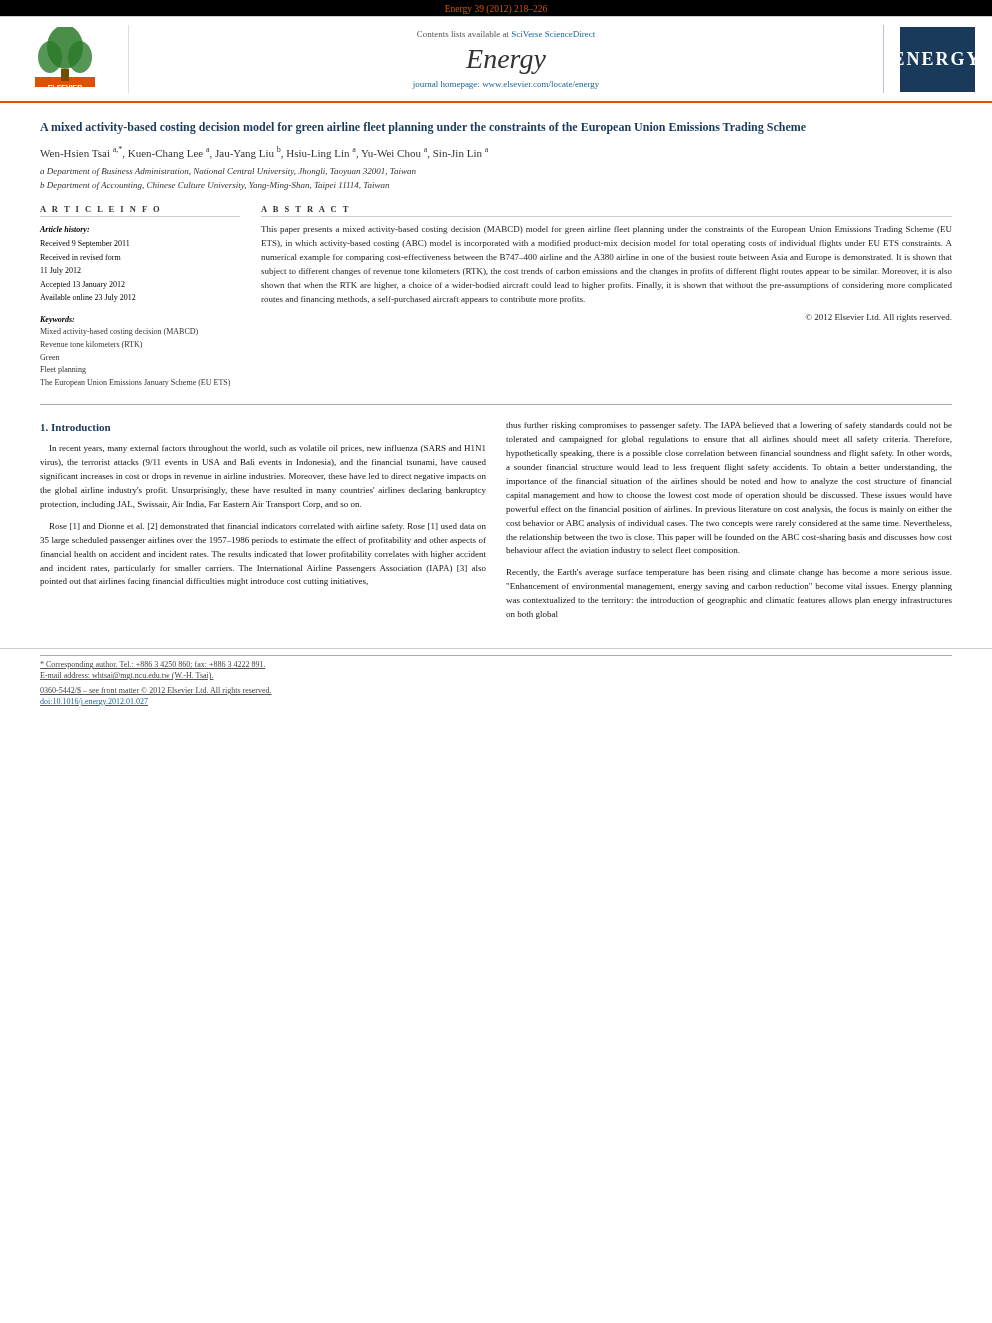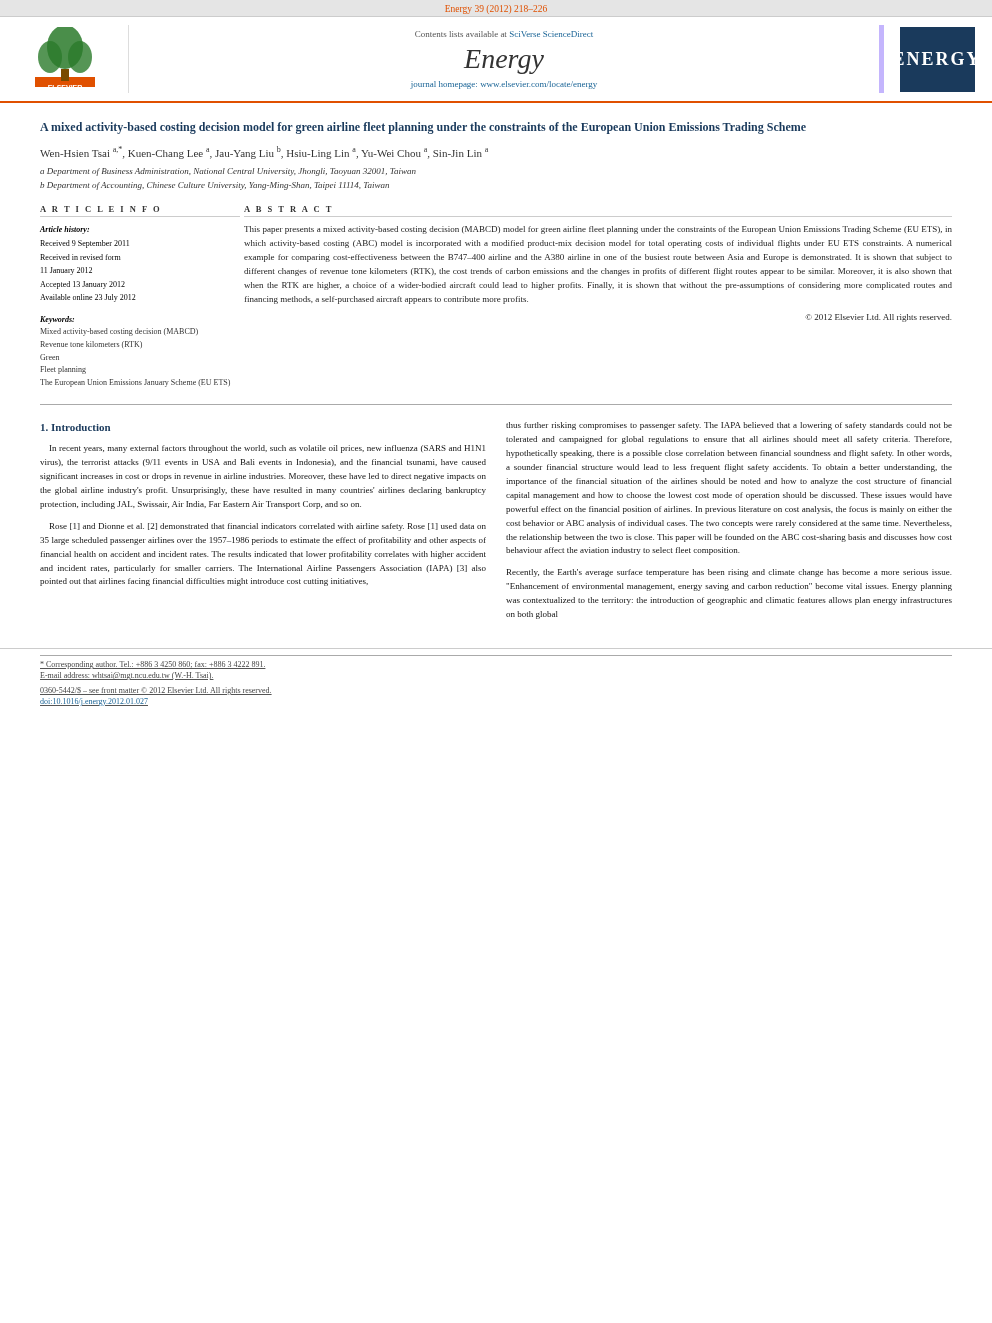--- a/index.html
+++ b/index.html
@@ -7,21 +7,21 @@
       background: #fff;
       font-family: 'Times New Roman', Times, serif;
       font-size: 10px;
       color: #000;
       width: 992px;
       min-height: 1323px;
     }
 
     
     .top-bar {
-      background: #e5e5e5;
+      background: #000000;
       text-align: center;
       padding: 4px 0 2px 0;
       font-size: 9.5px;
       color: #e05000;
       border-bottom: 1px solid #ccc;
     }
 
     
     .journal-header {
       display: flex;
@@ -40,21 +40,21 @@
       flex-shrink: 0;
     }
 
     .journal-center {
       flex: 1;
       display: flex;
       flex-direction: column;
       align-items: center;
       justify-content: center;
       border-left: 1px solid #ddd;
-      border-right: 5px solid #c4b5fd;
+      border-right: 1px solid #c4b5fd;
       padding: 4px 20px;
     }
 
     .sciverse-line {
       font-size: 9px;
       color: #555;
       margin-bottom: 4px;
     }
 
     .sciverse-line span {
@@ -128,21 +128,21 @@
       font-size: 9px;
       color: #333;
       font-style: italic;
       margin-bottom: 12px;
       line-height: 1.5;
     }
 
     
     .two-col {
       display: flex;
-      gap: 4px;
+      gap: 21px;
       margin-bottom: 12px;
     }
 
     .left-col {
       width: 200px;
       flex-shrink: 0;
     }
 
     .right-col {
       flex: 1;
@@ -318,21 +318,21 @@
 
   <div class="two-col">
 
     <div class="left-col">
       <div class="section-label">A R T I C L E   I N F O</div>
 
       <div class="article-history">
         <div class="italic-label">Article history:</div>
         <div>Received 9 September 2011</div>
         <div>Received in revised form</div>
-        <div>11 January 2012</div>
+        <div>11 July 2012</div>
         <div>Accepted 13 January 2012</div>
         <div>Available online 23 July 2012</div>
       </div>
 
       <div class="keywords-section">
         <div class="keywords-title">Keywords:</div>
         <div class="keyword-item">Mixed activity-based costing decision (MABCD)</div>
         <div class="keyword-item">Revenue tone kilometers (RTK)</div>
         <div class="keyword-item">Green</div>
         <div class="keyword-item">Fleet planning</div>

